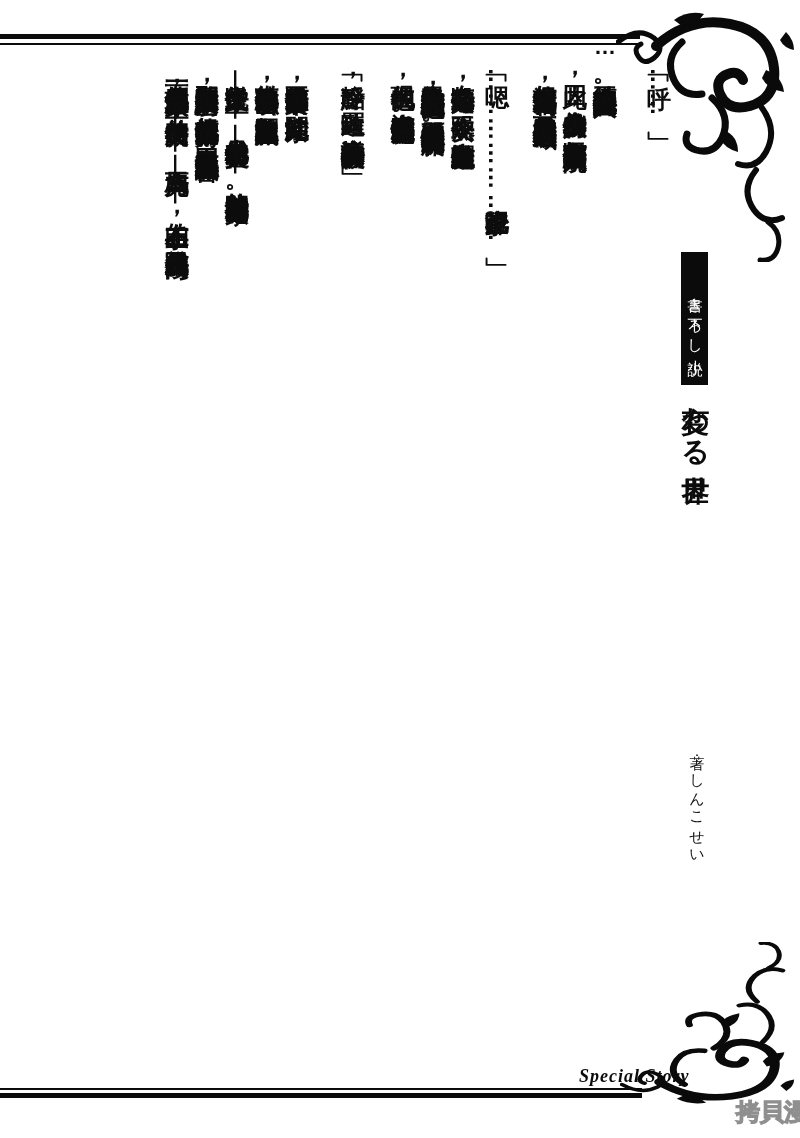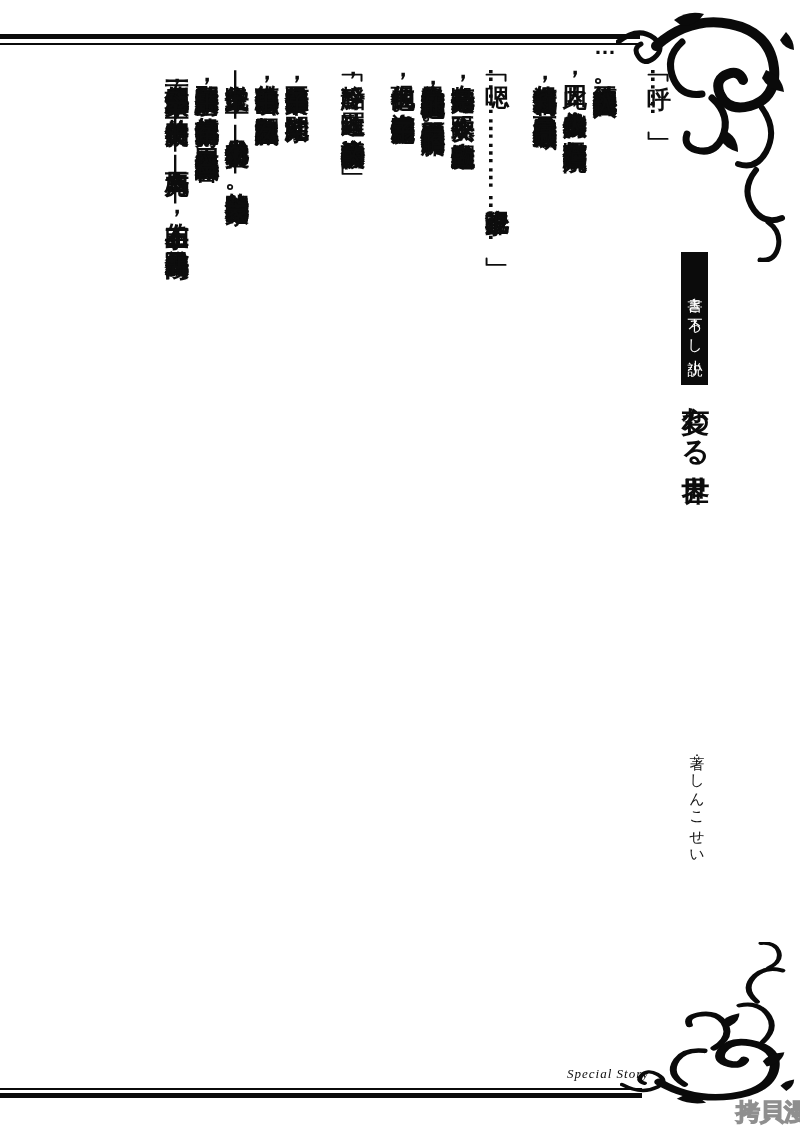--- a/index.html
+++ b/index.html
@@ -49,23 +49,23 @@
     writing-mode:vertical-rl;text-orientation:mixed;
     font-weight:700;font-size:24px;line-height:30px;letter-spacing:0.6px;
     color:#0d0d0d;
   }
   #story p{margin:0;padding:0;}
   #story p:nth-of-type(1){margin-block-end:24px;}   
   #story p:nth-of-type(5){margin-block-start:18px;margin-block-end:4px;}  
   #story p:nth-of-type(9){margin-block-start:20px;margin-block-end:26px;} 
   
   #footer-label{
-    position:absolute;left:567px;top:1066px;width:100px;
-    font-family:"Liberation Serif",serif;font-style:italic;font-weight:400;
-    font-size:13px;letter-spacing:1px;color:#0b0b0b;white-space:nowrap;
+    position:absolute;left:579px;top:1066px;width:100px;
+    font-family:"Liberation Serif",serif;font-style:italic;font-weight:700;
+    font-size:18px;letter-spacing:1px;color:#0b0b0b;white-space:nowrap;
   }
   
   #watermark{
     position:absolute;left:736px;top:1096px;
     font-weight:700;font-size:24px;letter-spacing:0px;white-space:nowrap;
     color:#c9c9c9;-webkit-text-stroke:1.2px #8f8f8f;
   }
 </style>
 </head>
 <body>

